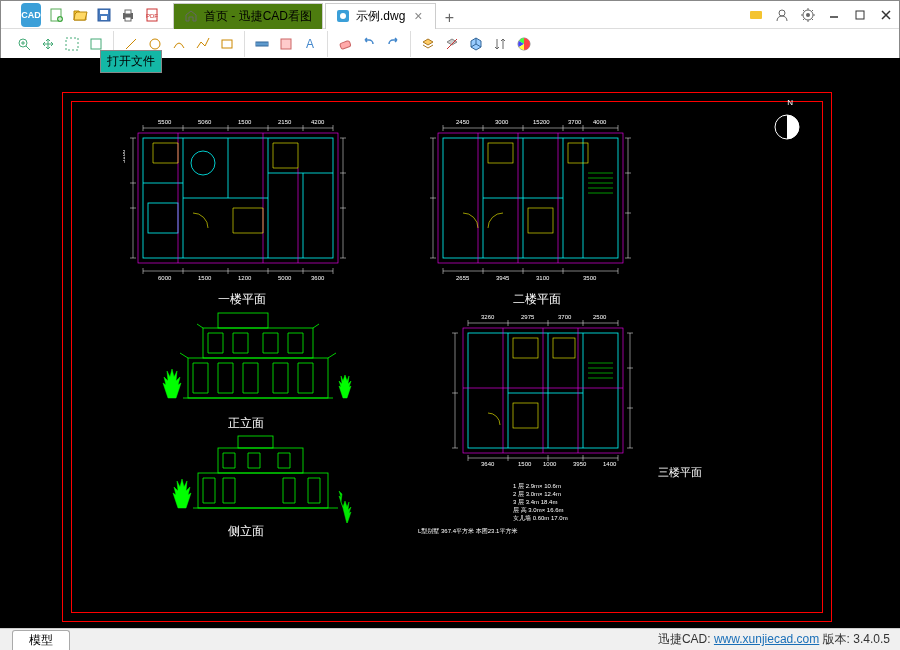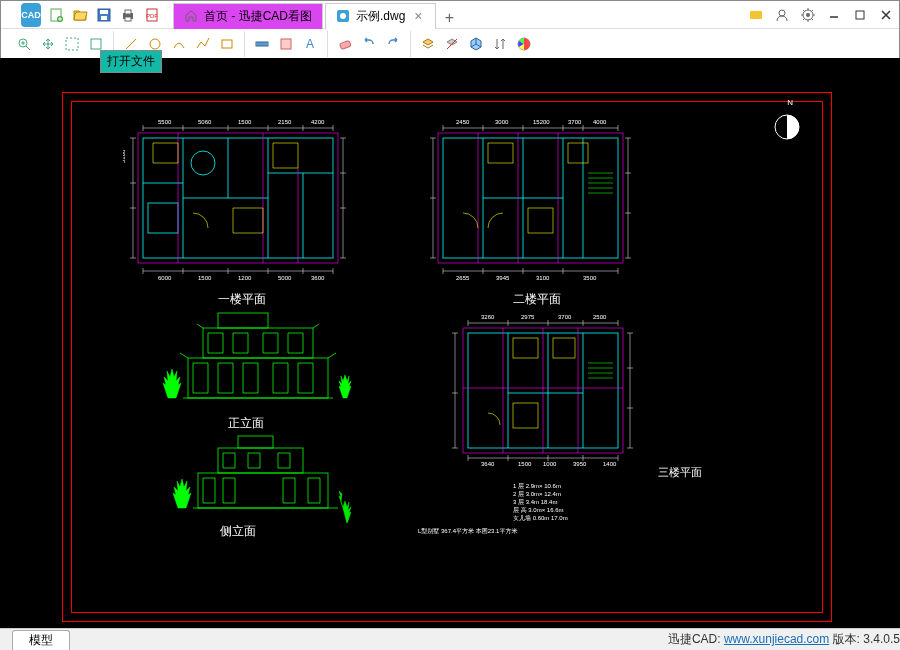--- a/index.html
+++ b/index.html
@@ -3,41 +3,41 @@
 <meta charset="utf-8">
 <style>
 * { margin: 0; padding: 0; box-sizing: border-box; }
 body { width: 900px; height: 650px; font-family: "Microsoft YaHei", sans-serif; font-size: 12px; background: #f0f0f0; overflow: hidden; border: 1px solid #888; }
 .titlebar { height: 28px; background: #fff; display: flex; align-items: center; border-bottom: 1px solid #ddd; }
 .app-icon { width: 40px; height: 28px; display: flex; align-items: center; justify-content: center; padding-left: 20px; }
 .app-icon-inner { width: 24px; height: 24px; background: #3b9fd8; border-radius: 4px; color: #fff; font-size: 9px; font-weight: bold; display: flex; align-items: center; justify-content: center; }
 .title-btns { display: flex; gap: 2px; padding: 0 4px; }
 .tbtn { width: 22px; height: 22px; display: flex; align-items: center; justify-content: center; border: 1px solid transparent; cursor: pointer; }
 .tabs { display: flex; flex: 1; height: 28px; align-items: flex-end; margin-left: 6px; }
-.tab { height: 26px; padding: 0 10px; display: flex; align-items: center; gap: 6px; border: 1px solid #ccc; border-bottom: none; background: #d946ef; margin-right: 2px; position: relative; cursor: pointer; }
+.tab { height: 26px; padding: 0 10px; display: flex; align-items: center; gap: 6px; border: 1px solid #ccc; border-bottom: none; background: #4d7c0f; margin-right: 2px; position: relative; cursor: pointer; }
 .tab.active { background: #fff; }
 .tab-close { width: 14px; height: 14px; display: flex; align-items: center; justify-content: center; color: #888; font-size: 14px; cursor: pointer; }
 .tab-add { width: 22px; height: 22px; display: flex; align-items: center; justify-content: center; color: #666; font-size: 16px; cursor: pointer; }
 .win-btns { display: flex; margin-left: auto; }
 .win-btn { width: 26px; height: 26px; display: flex; align-items: center; justify-content: center; cursor: pointer; }
 .toolbar { height: 30px; background: #fff; display: flex; align-items: center; padding: 0 6px; border-bottom: 1px solid #ccc; }
 .tool-group { display: flex; align-items: center; gap: 2px; padding: 0 6px; border-right: 1px solid #ddd; height: 26px; }
 .tool-group:last-child { border-right: none; }
 .tool { width: 22px; height: 22px; display: flex; align-items: center; justify-content: center; cursor: pointer; border: 1px solid transparent; }
 .tooltip { position: absolute; top: 50px; left: 100px; background: #14b8a6; border: 1px solid #888; padding: 2px 6px; font-size: 12px; z-index: 100; }
 .canvas { position: absolute; top: 58px; left: 0; right: 0; bottom: 22px; background: #000; overflow: hidden; }
 .drawing-frame { position: absolute; top: 34px; left: 62px; width: 770px; height: 530px; border: 1px solid #ff0000; }
 .drawing-inner { position: absolute; top: 8px; left: 8px; right: 8px; bottom: 8px; border: 1px solid #ff0000; }
 .plan { position: absolute; }
 .plan-label { position: absolute; color: #fff; font-size: 12px; white-space: nowrap; text-align: center; }
 .compass { position: absolute; top: 20px; right: 30px; width: 28px; height: 28px; }
 .compass-label { position: absolute; top: 5px; right: 38px; color: #fff; font-size: 8px; }
 .bottom-bar { position: absolute; bottom: 0; left: 0; right: 0; height: 22px; background: #f0f0f0; border-top: 1px solid #ccc; display: flex; align-items: center; }
 .model-tab { height: 20px; padding: 0 16px; background: #fff; border: 1px solid #aaa; border-bottom: none; border-radius: 3px 3px 0 0; margin-left: 12px; display: flex; align-items: center; cursor: pointer; }
-.status { margin-left: auto; font-size: 12px; color: #333; }
+.status { margin-left: auto; padding-right: 10px; font-size: 12px; color: #333; }
 .status a { color: #1a6fb8; }
 svg { display: block; }
 .dim-text { fill: #fff; font-size: 6px; }
 .info-text { fill: #fff; font-size: 6px; }
 </style>
 </head>
 <body>
 
 <div class="titlebar">
   <div class="app-icon">
@@ -362,21 +362,21 @@
         <rect x="95" y="8" width="35" height="12"></rect>
         <path d="M60 50h12v25h-12zM80 50h12v25h-12zM140 50h12v25h-12zM165 50h12v25h-12z"></path>
         <path d="M80 25h12v15h-12zM105 25h12v15h-12zM135 25h12v15h-12z"></path>
         <path d="M50 80h145"></path>
       </g>
       <g stroke="#0f0" fill="#0f0" stroke-width="0.5">
         <path d="M35 80l-5-15 3 2-2-8 4 4-1-10 3 6 2-8 2 8 3-6-1 10 4-4-2 8 3-2-5 15z"></path>
         <path d="M200 80l-4-12 2 1-2-6 3 3-1 8 2 5 2-6 2 6 2-5-1 8 3-3-2 6 2-1-4 12z" opacity="0.9"></path>
       </g>
     </svg>
-    <div class="plan-label" style="top:430px;left:157px">侧立面</div>
+    <div class="plan-label" style="top:430px;left:165px">侧立面</div>
 
     <svg class="plan" style="top:215px;left:380px" width="200" height="160">
       <g stroke="#0ff" fill="none" stroke-width="0.8">
         <rect x="25" y="25" width="150" height="115"></rect>
         <path d="M65 25v115M105 25v60M140 25v115M65 85h75M105 85v55"></path>
       </g>
       <g stroke="#f0f" fill="none" stroke-width="0.6">
         <rect x="20" y="20" width="160" height="125"></rect>
         <path d="M60 20v125M100 20v125M135 20v125M20 80h160"></path>
       </g>

